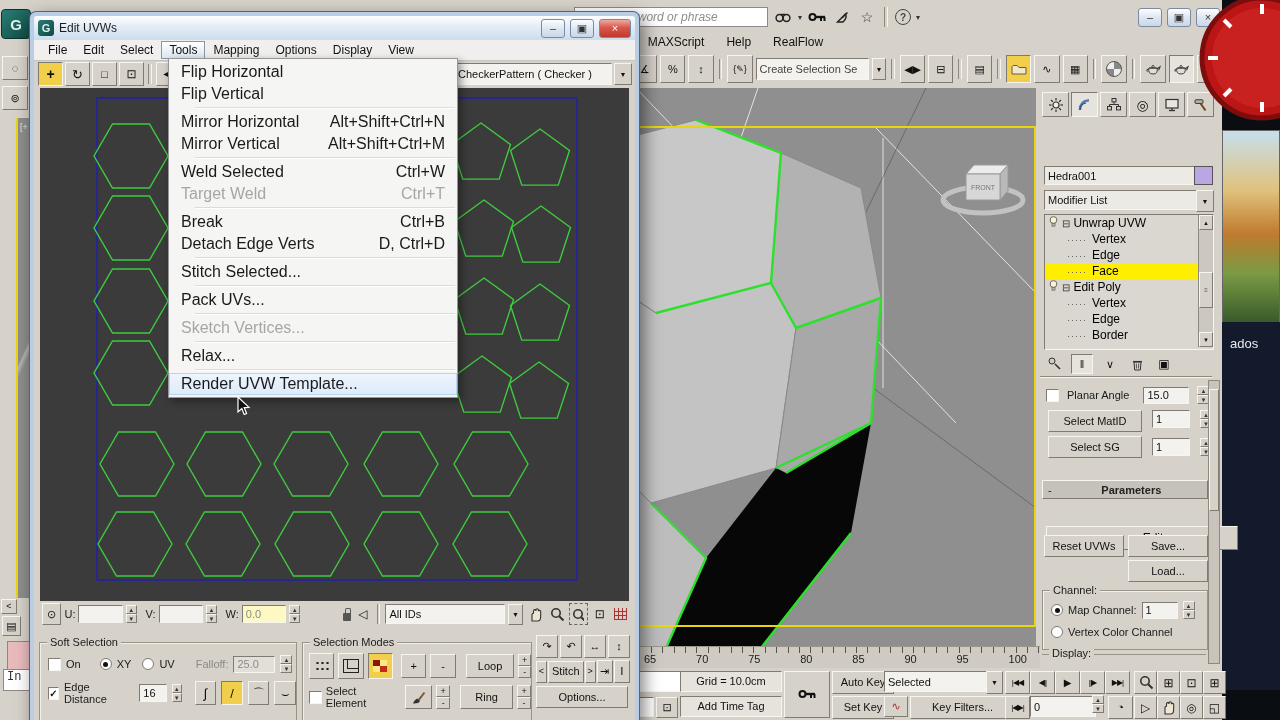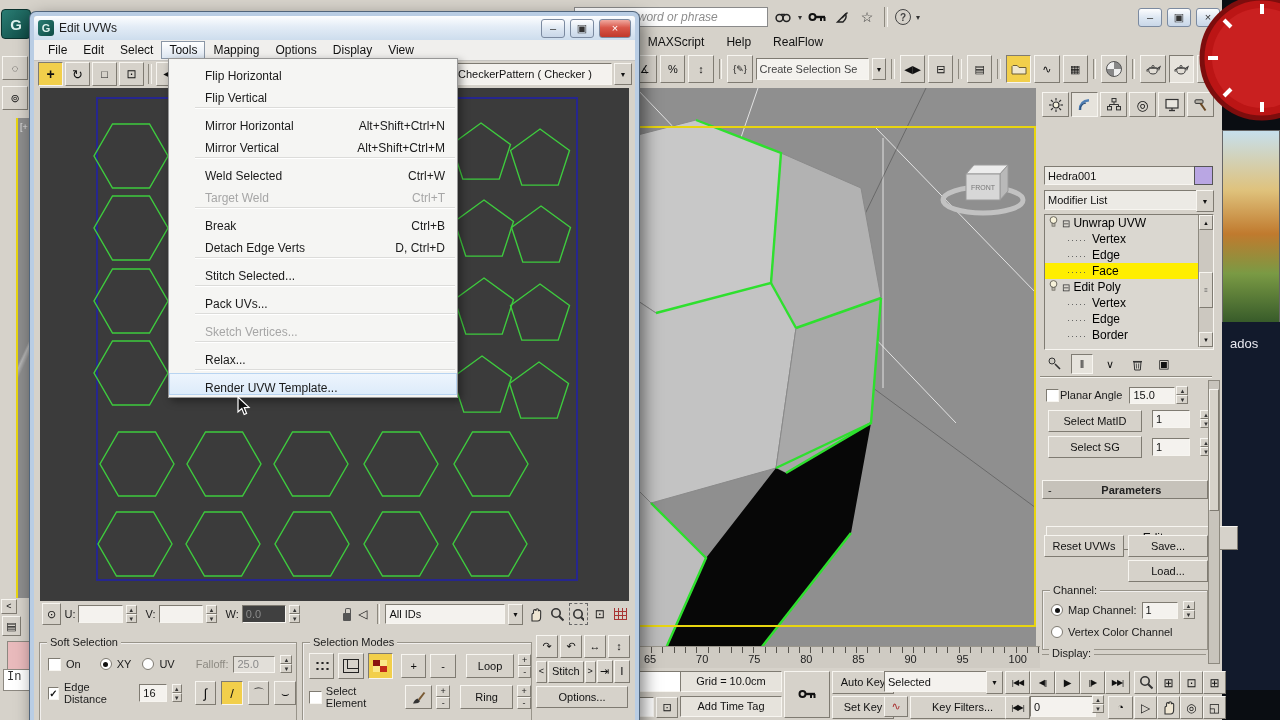--- a/index.html
+++ b/index.html
@@ -92,21 +92,21 @@
       repeating-linear-gradient(90deg,#a83434 0 1px,transparent 1px 4px),
       repeating-linear-gradient(0deg,#a83434 0 1px,transparent 1px 4px);}
   .lock{position:relative;width:10px;height:8px;background:#555;border-radius:1px;margin-top:5px;}
   .lock:before{content:"";position:absolute;left:2px;top:-5px;width:4px;height:5px;border:1.5px solid #555;border-bottom:none;border-radius:2px 2px 0 0;}
   .smspin{display:inline-flex;flex-direction:column;width:14px;height:24px;}
   .smspin i{flex:1;font-style:normal;font-size:9px;display:flex;align-items:center;justify-content:center;
           background:#d6d2ca;border:1px solid;border-color:#f7f5f0 #7f7b72 #7f7b72 #f7f5f0;color:#222;}
   
   #tools-menu{left:168px;top:58px;width:288px;background:#f5f5f3;border:1px solid #979797;
       box-shadow:3px 3px 8px rgba(0,0,0,.4);z-index:20;padding:2px 0;}
-  .tm-item{height:22px;display:flex;align-items:flex-end;padding:0 12px 0 36px;font-size:12px;color:#1a1a1a;}
+  .tm-item{height:22px;display:flex;align-items:center;padding:0 12px 0 12px;font-size:16px;color:#1a1a1a;}
   .tm-item .tm-l{flex:1;}
   .tm-item .tm-s{color:#1a1a1a;}
   .tm-item.disabled,.tm-item.disabled .tm-s{color:#a6a6a6;}
   .tm-item.hl{background:linear-gradient(#eef5fd,#dcebfa);box-shadow:inset 0 0 0 1px #b8d4f1;}
   .tm-sep{height:1px;background:#dcdcda;border-bottom:1px solid #fff;margin:2px 2px 2px 26px;}
   
   #desktop{left:1222px;top:0;width:58px;height:720px;background:#0a0d12;}
   #trees{left:0px;top:130px;width:58px;height:200px;border:1px solid #666;box-sizing:border-box;
      background:linear-gradient(#c7dfec 0%,#dfc27c 30%,#c07a2e 52%,#7a9a44 72%,#2e5226 100%);}
   #desk-win{left:0;top:322px;width:58px;height:368px;background:#121a2c;color:#e9e9f0;font-size:13px;}
@@ -440,21 +440,21 @@
         <div class="btn" style="width:20px;height:18px;font-size:11px;">∨</div>
         <div class="btn" style="width:20px;height:18px;">
             <svg class="gi" width="14" height="14">
               <use href="#ic-trash"></use>
             </svg>
           </div>
         <div class="btn" style="width:20px;height:18px;font-size:12px;">▣</div>
       </div>
       <div class="abs" style="left:4px;top:288px;width:172px;border-top:1px solid #8d897f;border-bottom:1px solid #f6f4ef;"></div>
 
-      <div class="abs" style="left:10px;top:298px;display:flex;align-items:center;gap:1px;">
+      <div class="abs" style="left:10px;top:298px;display:flex;align-items:center;gap:8px;">
         <span class="cb"></span>
         <span class="lbl">Planar Angle</span>
         <span class="fld" style="width:38px;height:13px;margin-left:6px;">15.0</span>
         <span class="spin">
             <i>▲</i>
             <i>▼</i>
           </span>
       </div>
       <div class="abs" style="left:12px;top:322px;display:flex;gap:10px;">
         <span class="raised btn" style="width:92px;height:20px;">Select MatID</span>
@@ -637,21 +637,21 @@
           <i>▲</i>
           <i>▼</i>
         </span>
       <span class="lbl" style="margin-left:6px;">V:</span>
       <span class="fld" style="width:42px;height:14px;"></span>
       <span class="spin">
           <i>▲</i>
           <i>▼</i>
         </span>
       <span class="lbl" style="margin-left:6px;">W:</span>
-      <span class="fld" style="width:42px;height:14px;color:#8a8a8a;background:#404040;">0.0</span>
+      <span class="fld" style="width:42px;height:14px;color:#8a8a8a;background:#fef9c3;">0.0</span>
       <span class="spin">
           <i>▲</i>
           <i>▼</i>
         </span>
       <span style="width:42px;"></span>
       <span class="lock"></span>
       <span class="btn" style="width:20px;height:20px;font-size:12px;">◁</span>
       <span class="sep-v"></span>
       <span class="fld" style="width:128px;height:16px;">All IDs</span>
       <span class="raised btn" style="width:15px;height:19px;font-size:7px;">▼</span>

